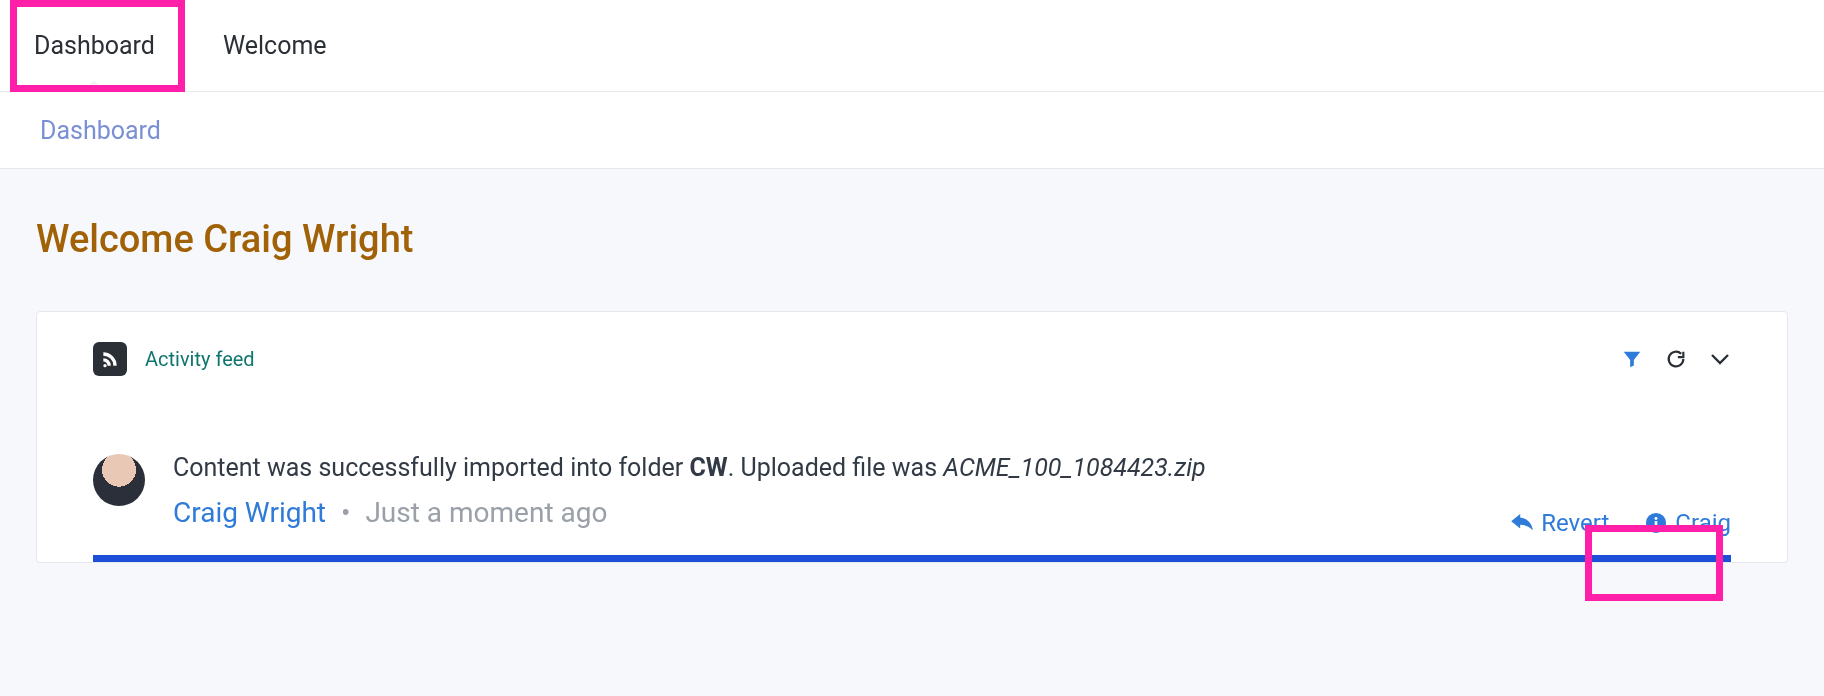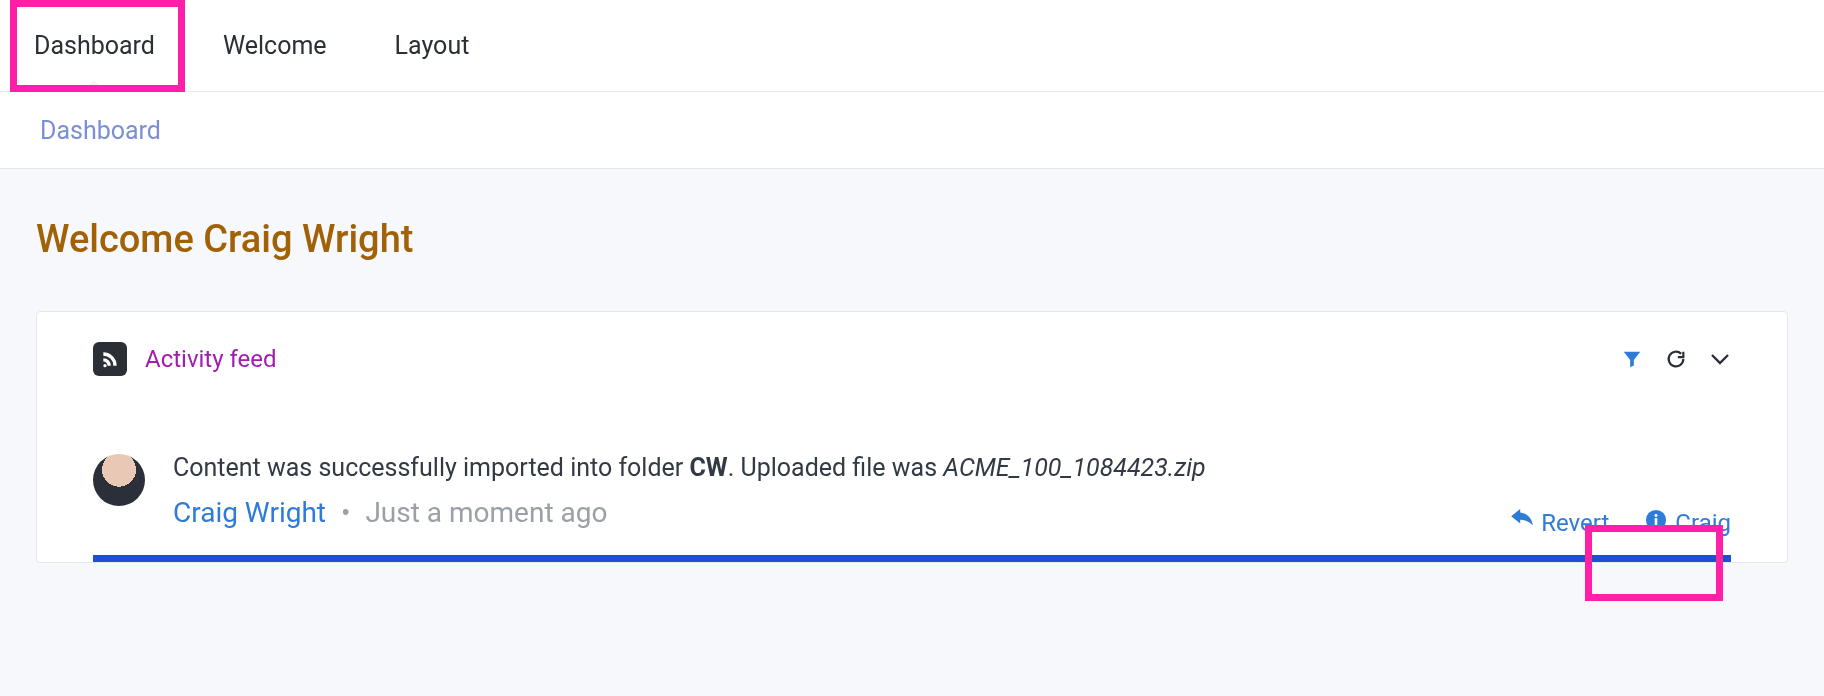--- a/index.html
+++ b/index.html
@@ -24,51 +24,48 @@
   .crumbs { height: 77px; display: flex; align-items: center; padding: 0 40px; background: #fff; border-bottom: 1px solid #e6e8eb; }
   .crumb { font-size: 25px; color: #7b8fd6; }
 
   
   .main { flex: 1; background: #f7f8fb; padding: 48px 36px 0 36px; }
   .welcome { font-size: 38px; font-weight: 500; color: #a16207; margin-bottom: 50px; }
 
   .card { background: #fff; border: 1px solid #e6e8eb; border-radius: 4px; padding: 30px 56px 0 56px; }
   .card-head { display: flex; align-items: center; }
   .rss-box { width: 34px; height: 34px; border-radius: 6px; background: #2b2f36; color: #fff; display: flex; align-items: center; justify-content: center; margin-right: 18px; }
-  .card-title { font-size: 24px; color: #a21caf; flex: 1; }
+  .card-title { font-size: 20px; color: #0f766e; flex: 1; }
   .card-actions { display: flex; align-items: center; gap: 22px; }
   .card-actions .ic { width: 22px; height: 22px; display:flex; align-items:center; justify-content:center; cursor:pointer; }
 
   .feed { margin-top: 74px; position: relative; }
   .feed-item { display: flex; align-items: flex-start; border-bottom: 7px solid #1d4ed8; padding-bottom: 26px; position: relative; }
   .avatar { width: 52px; height: 52px; border-radius: 50%; background: radial-gradient(circle at 50% 30%, #e9c9b5 0 38%, #2a2f3a 38% 100%); margin-right: 28px; margin-top:4px; flex:0 0 auto; }
   .msg { font-size: 25px; color: #323a45; line-height: 1.45; }
   .msg .bold { font-weight: 700; }
   .msg .ital { font-style: italic; }
   .meta { margin-top: 10px; font-size: 28px; }
   .meta .author { color: #2f7bd9; }
   .meta .sep { color: #9aa0a8; margin: 0 8px; }
   .meta .time { color: #9aa0a8; }
 
   .item-actions { position: absolute; right: 0; bottom: 18px; display: flex; align-items: center; gap: 36px; font-size: 24px; }
-  .link-btn { color: #2f7bd9; display: inline-flex; gap: 8px; cursor: pointer; }
+  .link-btn { color: #2f7bd9; display: inline-flex; align-items: center; gap: 8px; cursor: pointer; }
   .ic-reply svg, .ic-info svg { display:block; }
 </style>
 </head>
 <body>
 
 <div class="topnav">
   <div class="tab active">
     <span>Dashboard</span>
   </div>
   <div class="tab">
     <span>Welcome</span>
-  </div>
-  <div class="tab">
-    <span>Layout</span>
   </div>
   <div class="hl-dash"></div>
 </div>
 
 <div class="crumbs">
   <span class="crumb">Dashboard</span>
 </div>
 
 <div class="main">
   <h1 class="welcome">Welcome Craig Wright</h1>

